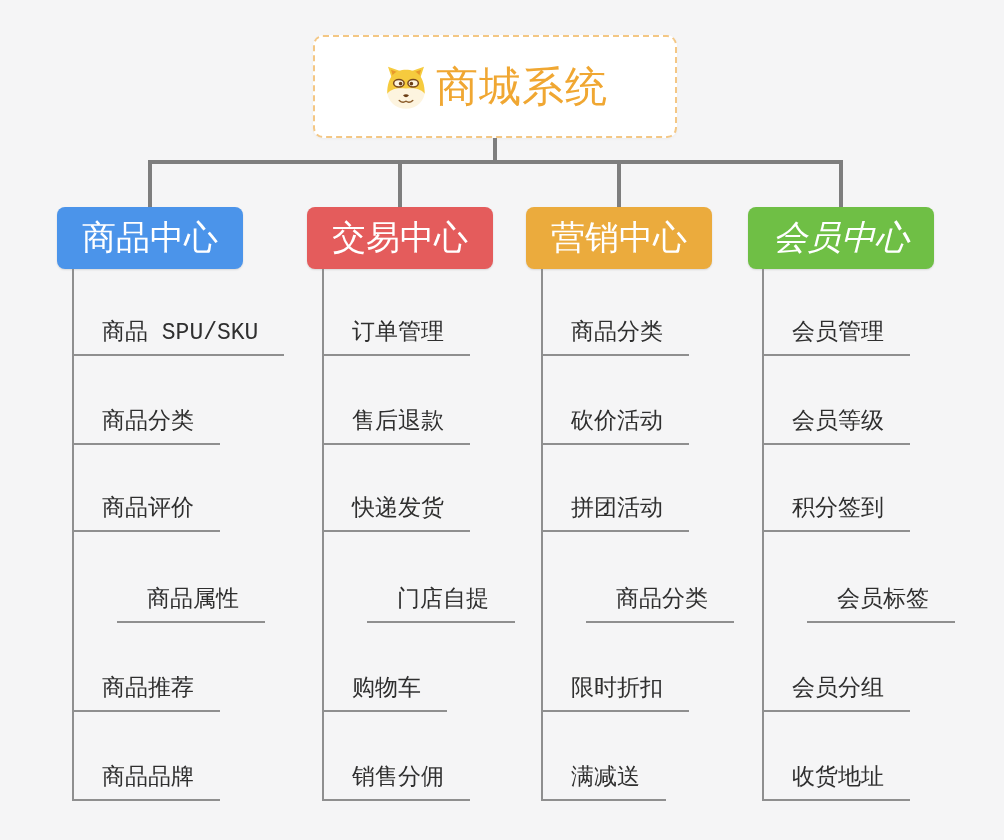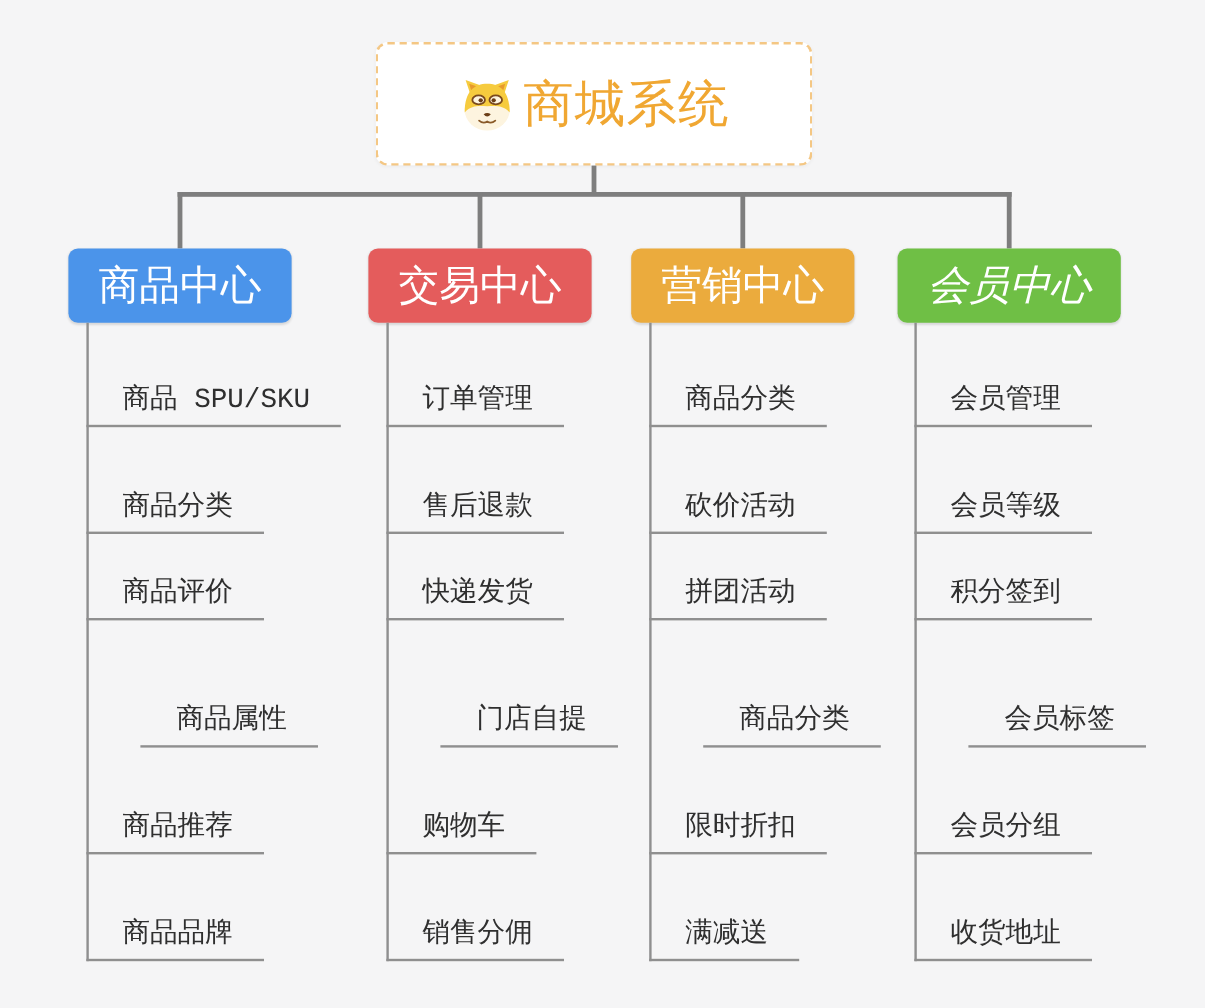--- a/index.html
+++ b/index.html
@@ -87,21 +87,21 @@
     align-items: flex-end;
     padding: 0 26px 7px 30px;
     border-bottom: 2px solid #8F8F8F;
     font-size: 23px;
     color: #2F2F2F;
     white-space: nowrap;
     cursor: default;
   }
   .r0 { top: 41px; }
   .r1 { top: 130px; }
-  .r2 { top: 202px; }
+  .r2 { top: 217px; }
   .r3 { top: 308px; margin-left: 45px; }
   .r4 { top: 397px; }
   .r5 { top: 486px; }
 </style>
 </head>
 <body>
 
 <div class="canvas">
 
   <div class="root-node">

